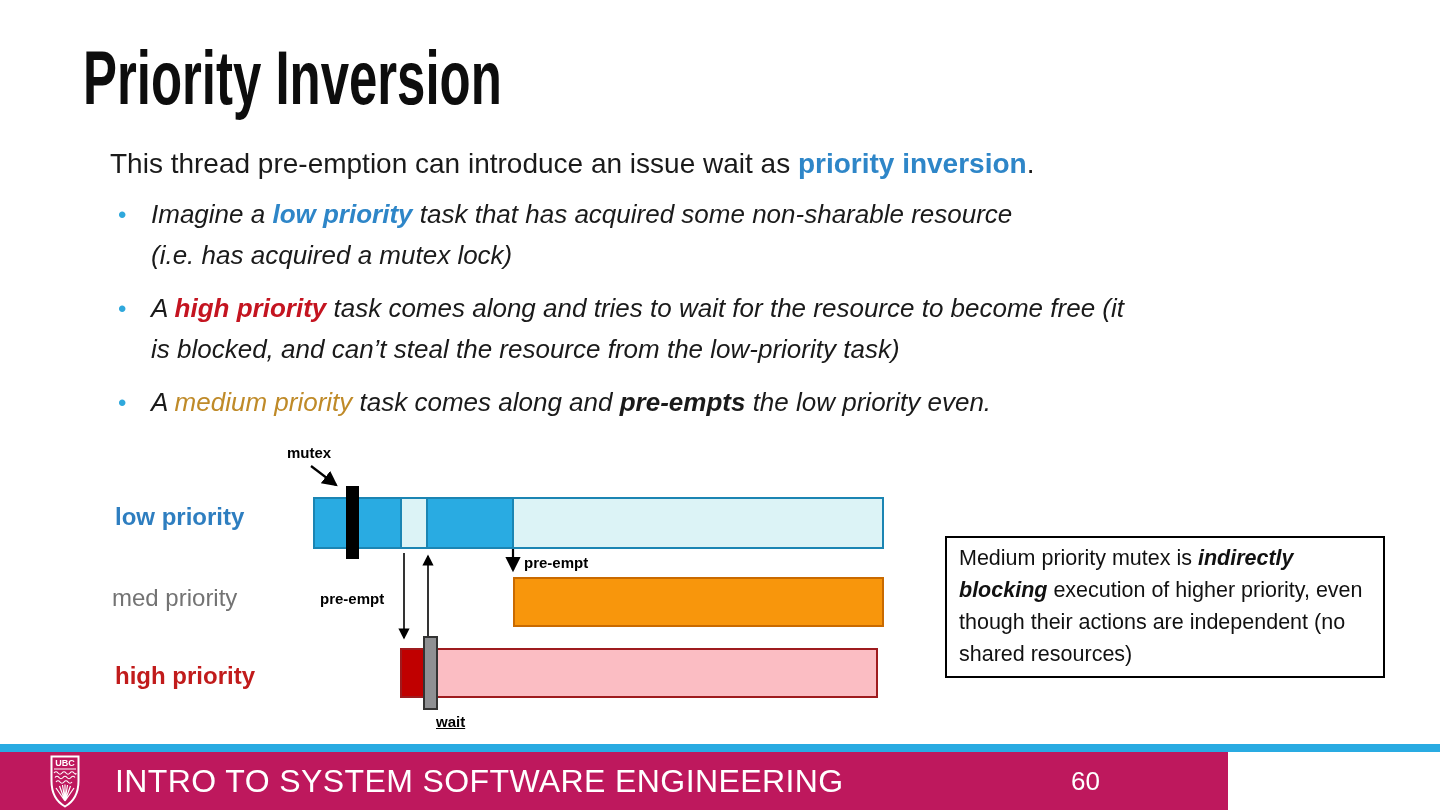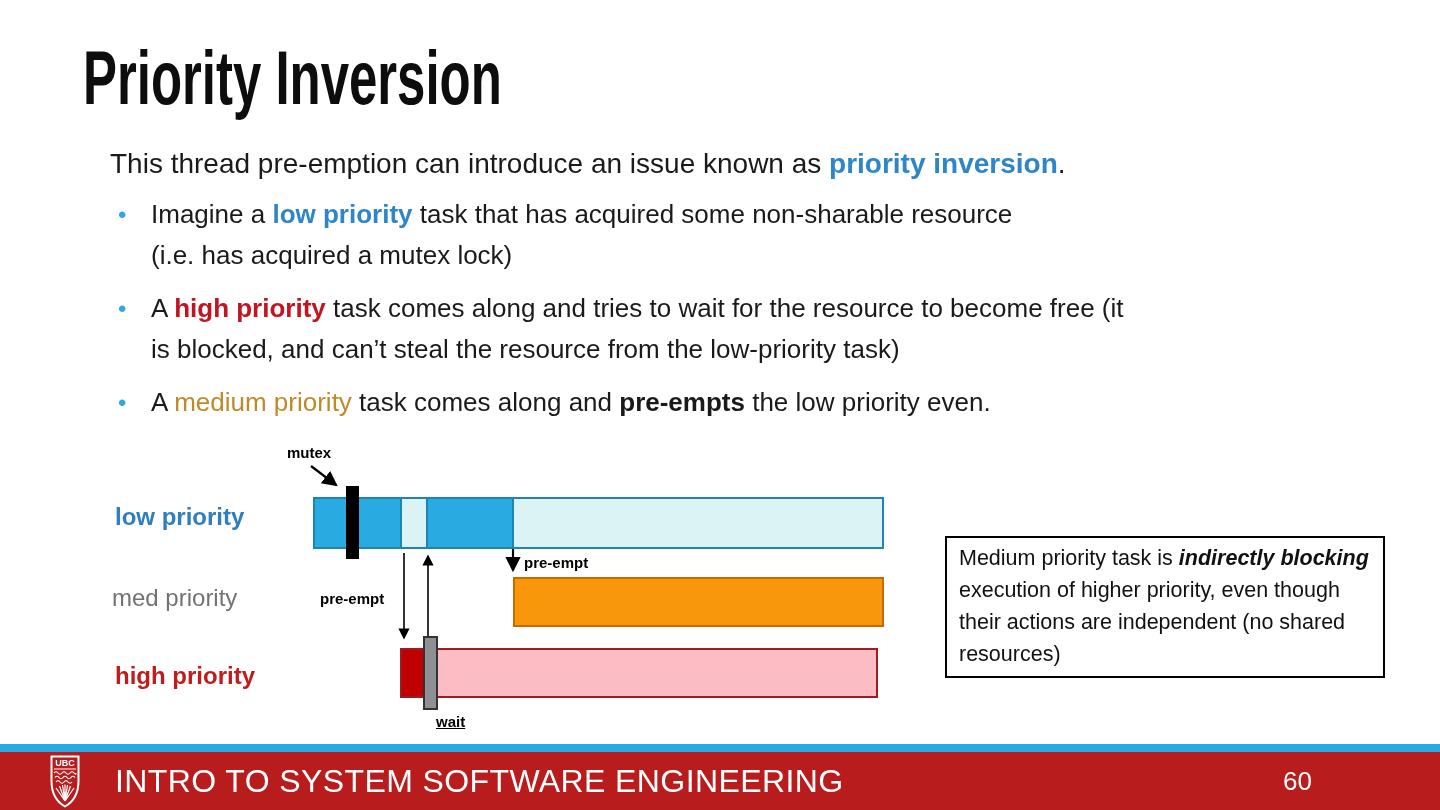--- a/index.html
+++ b/index.html
@@ -12,21 +12,21 @@
   .intro { position:absolute; left:110px; top:148px; font-size:28px; color:#1a1a1a; white-space:nowrap; }
 
   .accent-blue { color:#2E86C8; font-weight:700; }
   .accent-red  { color:#C41420; font-weight:700; }
   .accent-gold { color:#BF8A28; }
   .bold { font-weight:700; }
 
   .bullets { position:absolute; left:118px; top:194px; width:1180px; }
   .bullet { display:flex; font-size:26px; line-height:41px; color:#1a1a1a; margin-bottom:12px; }
   .bullet .marker { flex:none; width:33px; color:#2FA8DC; font-size:24px; }
-  .bullet .content { flex:1; }
+  .bullet .content { flex:1;font-style:italic; }
   .block { display:block; }
 
   
   .row-label { position:absolute; font-size:24px; white-space:nowrap; }
   .low-label  { left:115px; top:503px; font-weight:700; color:#2E7EC0; }
   .med-label  { left:112px; top:584px; color:#737373; }
   .high-label { left:115px; top:662px; font-weight:700; color:#C11B1B; }
 
   .bar-low { position:absolute; left:313px; top:497px; width:571px; height:52px;
              border:2px solid #1B85B3; display:flex; }
@@ -55,35 +55,35 @@
   .preempt-med-label { left:524px; top:554px; }
   .wait-label        { left:436px; top:713px;text-decoration:underline; }
 
   .arrows { position:absolute; left:0; top:0; width:1440px; height:810px; pointer-events:none; z-index:4; }
 
   .note-box { position:absolute; left:945px; top:536px; width:440px; background:#ffffff;
               border:2px solid #000; padding:4px 12px 6px; font-size:21.5px; line-height:32px; color:#111; }
   .em-bi { font-weight:700; font-style:italic;margin-top:32px; }
 
   .footer-strip { position:absolute; left:0; top:744px; width:1440px; height:8px; background:#29ABE2; }
-  .footer-bar   { position:absolute; left:0; top:752px; width:1440px; height:58px; background:#b91c1c; }
+  .footer-bar   { position:absolute; left:0; top:752px; width:1228px; height:58px; background:#be185d; }
   .footer-logo  { position:absolute; left:50px; top:3px; }
   .footer-course { position:absolute; left:115px; top:0; height:58px; display:flex; align-items:center;
                    color:#ffffff; font-size:32px; letter-spacing:0.4px; white-space:nowrap; }
   .footer-page   { position:absolute; right:128px; top:0; height:58px; display:flex; align-items:center;
                    color:#ffffff; font-size:26px; }
 </style>
 </head>
 <body>
 
 <div class="slide">
 
   <h1 class="title">Priority Inversion</h1>
 
-  <p class="intro"><span>This thread pre-emption can introduce an issue known as </span><span class="accent-blue">priority inversion</span><span>.</span></p>
+  <p class="intro"><span>This thread pre-emption can introduce an issue wait as </span><span class="accent-blue">priority inversion</span><span>.</span></p>
 
   <div class="bullets">
 
     <div class="bullet">
       <span class="marker">•</span>
       <div class="content"><span>Imagine a </span><span class="accent-blue">low priority</span><span> task that has acquired some non-sharable resource</span><span class="block">(i.e. has acquired a mutex lock)</span></div>
     </div>
 
     <div class="bullet">
       <span class="marker">•</span>
@@ -127,21 +127,21 @@
       <marker id="ah" markerWidth="9" markerHeight="9" refX="6" refY="3.5" orient="auto">
         <path d="M0,0 L7,3.5 L0,7 Z" fill="#000"></path>
       </marker>
     </defs>
     <line x1="311" y1="466" x2="336" y2="485" stroke="#000" stroke-width="2.2" marker-end="url(#ah)"></line>
     <line x1="404" y1="553" x2="404" y2="638" stroke="#000" stroke-width="1.6" marker-end="url(#ah)"></line>
     <line x1="428" y1="636" x2="428" y2="556" stroke="#000" stroke-width="1.6" marker-end="url(#ah)"></line>
     <line x1="513" y1="549" x2="513" y2="570" stroke="#000" stroke-width="2.2" marker-end="url(#ah)"></line>
   </svg>
 
-  <div class="note-box"><span>Medium priority task is </span><span class="em-bi">indirectly blocking</span><span> execution of higher priority, even though their actions are independent (no shared resources)</span></div>
+  <div class="note-box"><span>Medium priority mutex is </span><span class="em-bi">indirectly blocking</span><span> execution of higher priority, even though their actions are independent (no shared resources)</span></div>
 
   <div class="footer-strip"></div>
   <div class="footer-bar">
     <div class="footer-logo">
       <svg width="30" height="53" viewBox="0 0 30 53">
         <path d="M1.5,1.5 H28.5 V26 C28.5,40 22,47.5 15,51.5 C8,47.5 1.5,40 1.5,26 Z" fill="none" stroke="#ffffff" stroke-width="2"></path>
         <text x="15" y="11" text-anchor="middle" font-size="9" font-weight="bold" fill="#ffffff" font-family="Liberation Sans, sans-serif">UBC</text>
         <path d="M4,14 H26" stroke="#ffffff" stroke-width="1"></path>
         <path d="M4,18 q2,-2.5 4,0 t4,0 t4,0 t4,0 t4,0 t2,0" fill="none" stroke="#ffffff" stroke-width="1.2"></path>
         <path d="M5,22.5 q2,-2.5 4,0 t4,0 t4,0 t4,0 t4,0" fill="none" stroke="#ffffff" stroke-width="1.2"></path>

